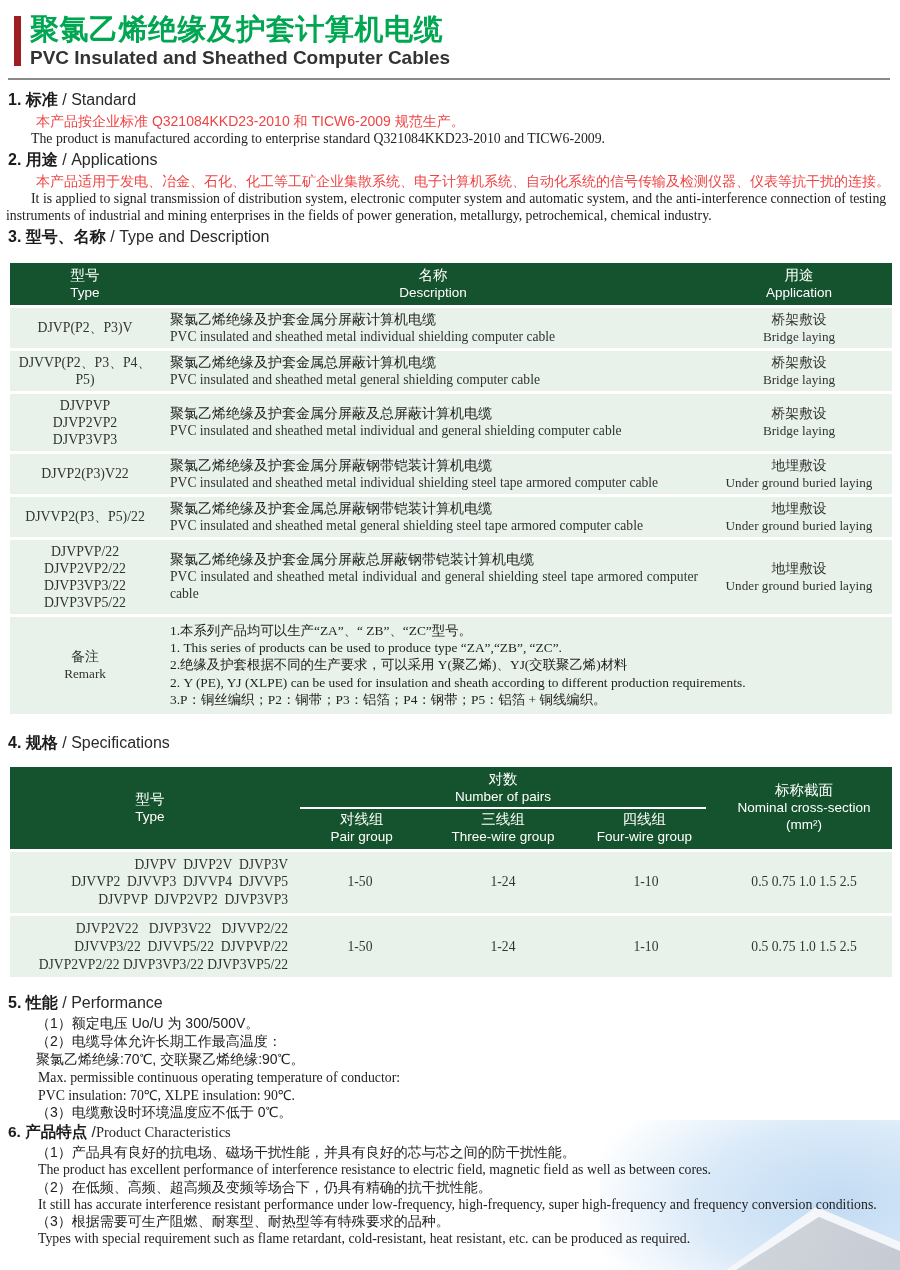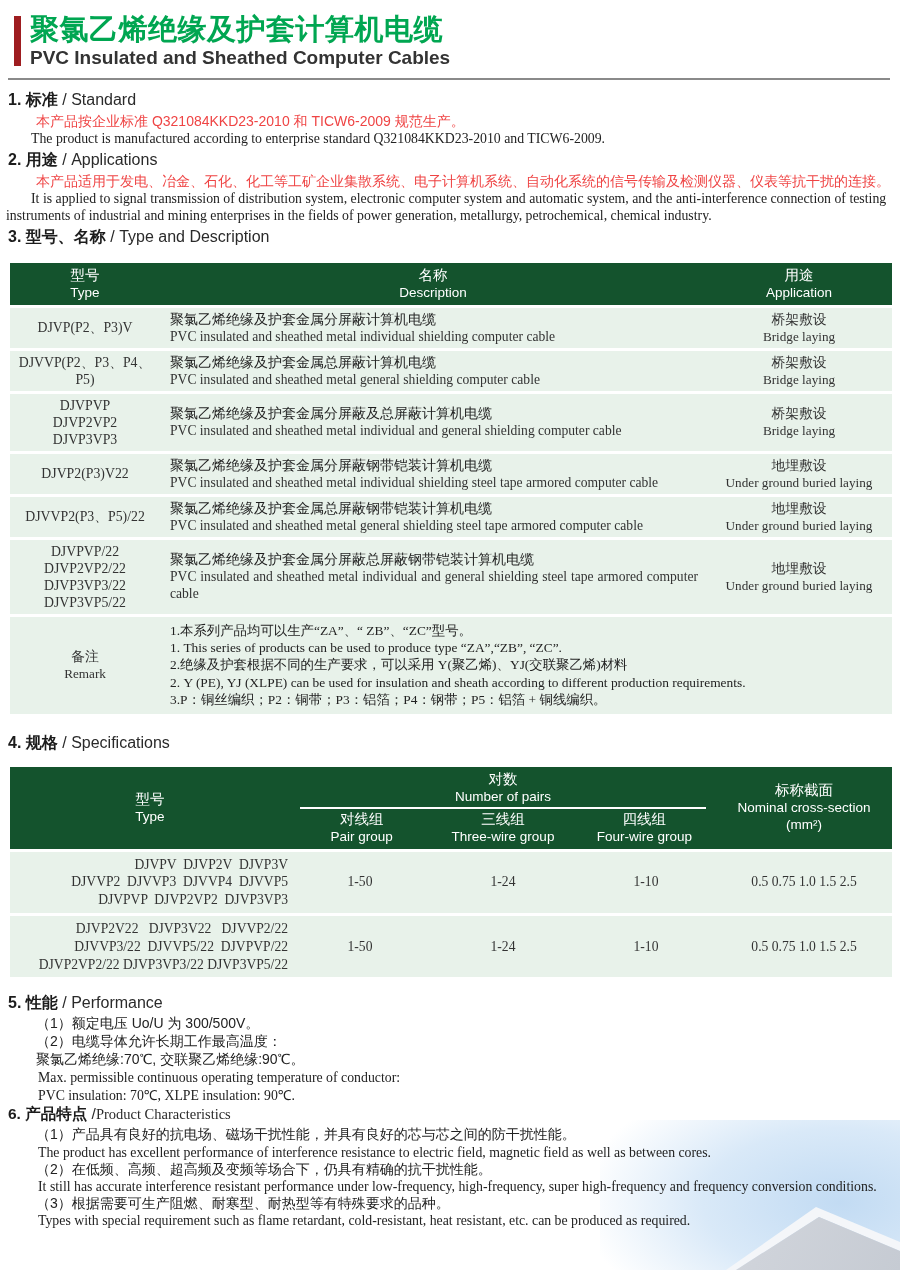--- a/index.html
+++ b/index.html
@@ -279,20 +279,21 @@
       </tbody>
     </table>
 
     <h2 class="sec-h t5"><span class="sn">5.</span> <span class="sz">性能</span><span class="ss"> / </span><span class="se">Performance</span></h2>
     <div>
       <p class="ln">（1）额定电压 Uo/U 为 300/500V。</p>
       <p class="ln">（2）电缆导体允许长期工作最高温度：</p>
       <p class="ln">聚氯乙烯绝缘:70℃, 交联聚乙烯绝缘:90℃。</p>
       <p class="ln ln-en">Max. permissible continuous operating temperature of conductor:</p>
       <p class="ln ln-en">PVC insulation: 70℃, XLPE insulation: 90℃.</p>
+      <p class="ln">（3）电缆敷设时环境温度应不低于 0℃。</p>
     </div>
 
     <h2 class="sec-h t6"><span class="sn">6.</span> <span class="sz">产品特点</span><span class="ss"> /</span><span class="se">Product Characteristics</span></h2>
     <div class="char">
       <p class="ln">（1）产品具有良好的抗电场、磁场干扰性能，并具有良好的芯与芯之间的防干扰性能。</p>
       <p class="ln ln-en">The product has excellent performance of interference resistance to electric field, magnetic field as well as between cores.</p>
       <p class="ln">（2）在低频、高频、超高频及变频等场合下，仍具有精确的抗干扰性能。</p>
       <p class="ln ln-en">It still has accurate interference resistant performance under low-frequency, high-frequency, super high-frequency and frequency conversion conditions.</p>
       <p class="ln">（3）根据需要可生产阻燃、耐寒型、耐热型等有特殊要求的品种。</p>
       <p class="ln ln-en">Types with special requirement such as flame retardant, cold-resistant, heat resistant, etc. can be produced as required.</p>

